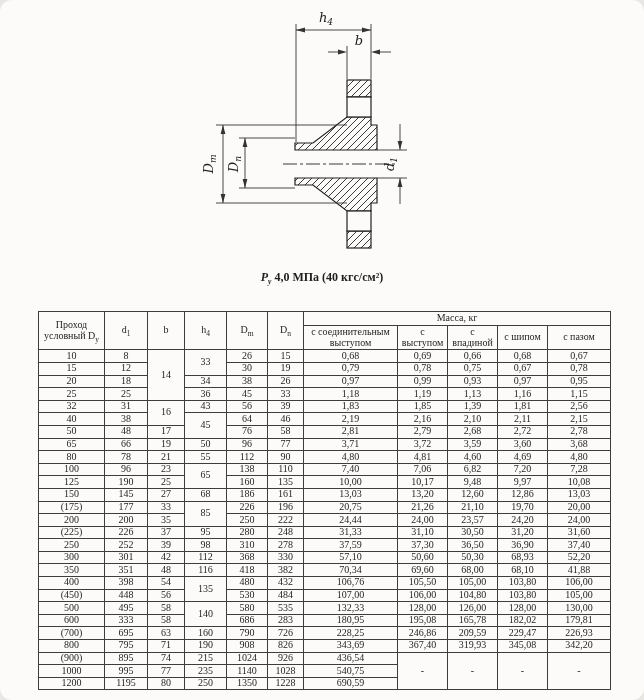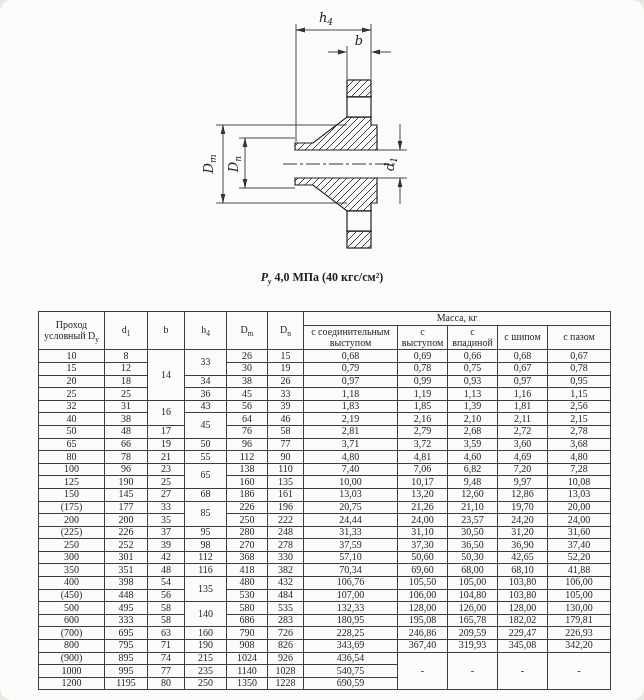--- a/index.html
+++ b/index.html
@@ -310,39 +310,39 @@
             <td>31,10</td>
             <td>30,50</td>
             <td>31,20</td>
             <td>31,60</td>
           </tr>
           <tr>
             <td>250</td>
             <td>252</td>
             <td>39</td>
             <td>98</td>
-            <td>270</td>
+            <td>310</td>
             <td>278</td>
             <td>37,59</td>
             <td>37,30</td>
             <td>36,50</td>
             <td>36,90</td>
             <td>37,40</td>
           </tr>
           <tr>
             <td>300</td>
             <td>301</td>
             <td>42</td>
             <td>112</td>
             <td>368</td>
             <td>330</td>
             <td>57,10</td>
             <td>50,60</td>
             <td>50,30</td>
-            <td>42,65</td>
+            <td>68,93</td>
             <td>52,20</td>
           </tr>
           <tr>
             <td>350</td>
             <td>351</td>
             <td>48</td>
             <td>116</td>
             <td>418</td>
             <td>382</td>
             <td>70,34</td>

